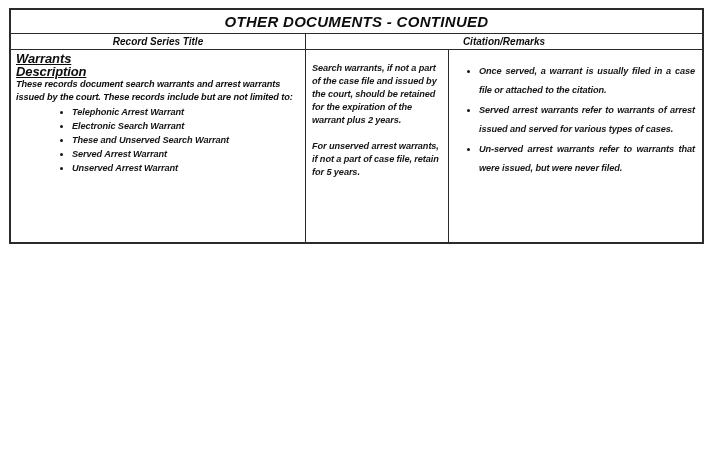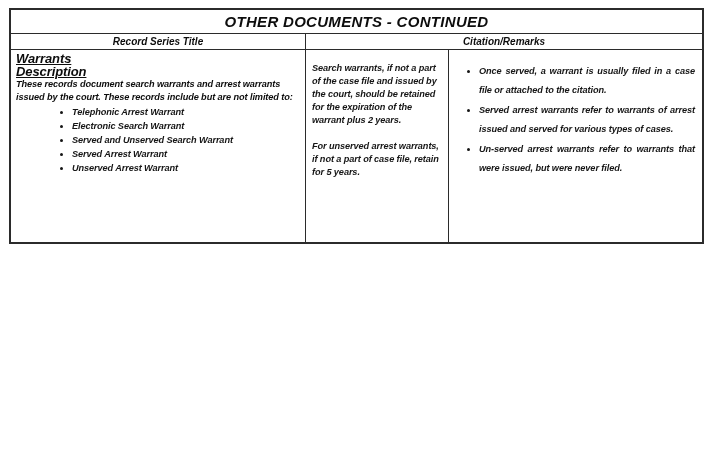--- a/index.html
+++ b/index.html
@@ -122,21 +122,21 @@
 
   <div class="body-row">
 
     <div class="cell col1 body-cell record-cell">
       <div class="underline-heading">Warrants</div>
       <div class="underline-heading">Description</div>
       <p class="record-desc">These records document search warrants and arrest warrants issued by the court. These records include but are not limited to:</p>
       <ul class="record-bullets">
           <li>Telephonic Arrest Warrant</li>
           <li>Electronic Search Warrant</li>
-          <li>Served and Unserved Search Warrant</li>
+          <li>These and Unserved Search Warrant</li>
           <li>Served Arrest Warrant</li>
           <li>Unserved Arrest Warrant</li>
         </ul>
     </div>
 
     <div class="cell col2 body-cell retention-cell">
         <p>Search warrants, if not a part of the case file and issued by the court, should be retained for the expiration of the warrant plus 2 years.</p>
         <p>For unserved arrest warrants, if not a part of case file, retain for 5 years.</p>
       </div>
 

